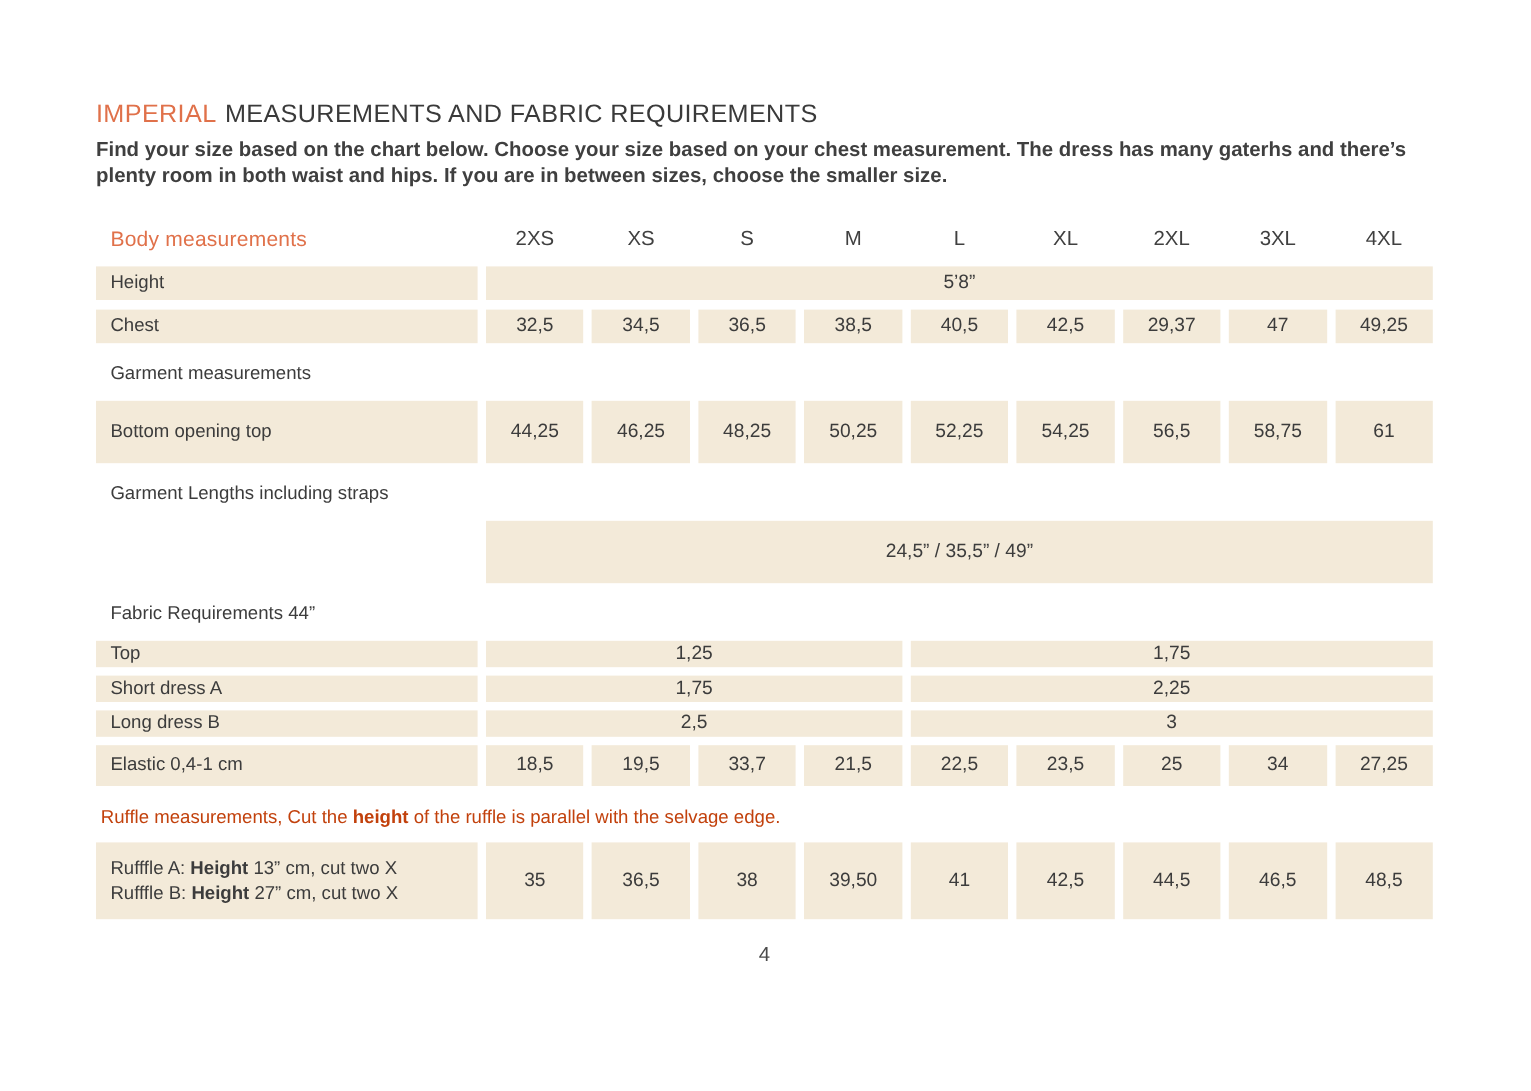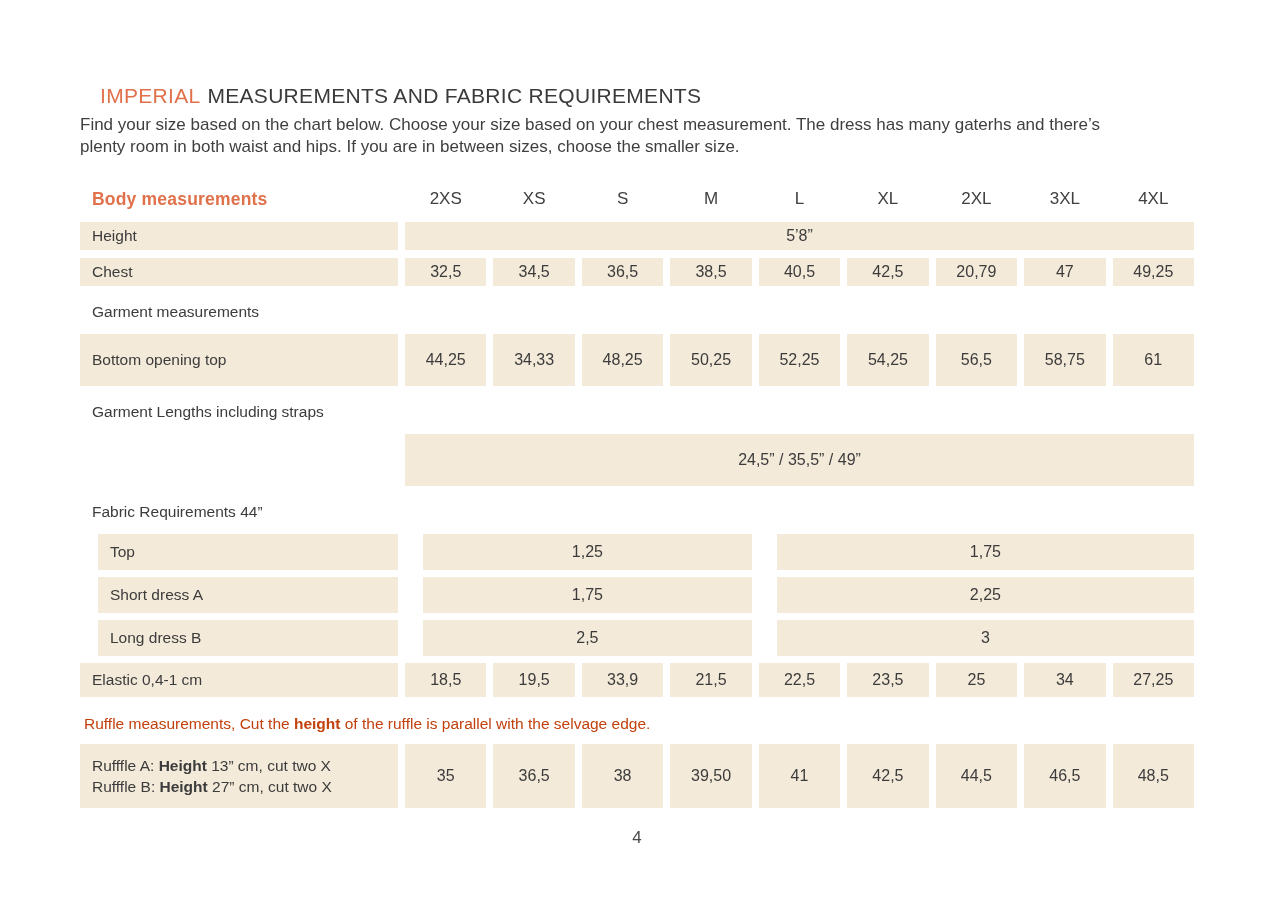--- a/index.html
+++ b/index.html
@@ -6,40 +6,40 @@
   body{
     width:1276px;height:909px;background:#ffffff;overflow:hidden;
     font-family:"Liberation Sans","DejaVu Sans",sans-serif;
     color:#3c3c3c;
     -webkit-font-smoothing:antialiased;
   }
   .page{width:1114px;margin:84px 0 0 80px;}
 
   
   .title{font-size:21px;line-height:24px;letter-spacing:.3px;color:#3a3a3a;}
-  .title .accent{color:#e0714a;margin-right:7px;margin-left:20px;}
-  .intro{margin-top:6px;font-size:17px;line-height:22px;color:#3f3f3f;}
+  .title .accent{color:#e0714a;margin-right:7px;}
+  .intro{margin-top:6px;font-size:17px;line-height:22px;color:#3f3f3f;font-weight:bold;}
 
   
   .row{display:grid;grid-template-columns:318px repeat(9,1fr);gap:7px;margin-bottom:8px;}
   .cell{background:#f3ead9;display:flex;align-items:center;font-size:16px;}
   .cell.label{padding-left:12px;justify-content:flex-start;font-size:15.5px;}
   .cell.val{justify-content:center;}
   .span9{grid-column:2/11;}
   .span4{grid-column:2/6;}
   .span5{grid-column:6/11;}
 
   .hdr{margin-top:30px;margin-bottom:12px;}
   .hdr .cell{background:transparent;height:22px;}
-  .hdr .label{color:#e0714a;font-size:17.5px;font-weight:bold;letter-spacing:.2px;}
+  .hdr .label{color:#e0714a;font-size:17.5px;font-weight:normal;letter-spacing:.2px;}
   .hdr .val{font-size:17px;color:#404040;}
 
   .rh-a .cell{height:28px;}
   .rh-b .cell{height:52px;}
-  .rh-c .cell{height:36px;margin-bottom:-1px;margin-left:18px;}
+  .rh-c .cell{height:22px;margin-bottom:-1px;}
   .rh-d .cell{height:34px;}
   .rh-e .cell{height:64px;}
 
   .section-label{margin:17px 0 14px 12px;font-size:15.5px;line-height:17px;color:#3c3c3c;}
   .note{margin:18px 0 12px 4px;font-size:15.5px;line-height:17px;color:#c2410c;}
   .b{font-weight:bold;}
   .ruffle-label{display:block;line-height:21px;font-size:15.5px;}
 
   .page-number{margin-top:20px;text-align:center;font-size:17px;color:#4a4a4a;}
 </style>
@@ -75,31 +75,31 @@
   </div>
 
   <div class="row rh-a">
     <div class="cell label">Chest</div>
     <div class="cell val">32,5</div>
     <div class="cell val">34,5</div>
     <div class="cell val">36,5</div>
     <div class="cell val">38,5</div>
     <div class="cell val">40,5</div>
     <div class="cell val">42,5</div>
-    <div class="cell val">20,79</div>
+    <div class="cell val">29,37</div>
     <div class="cell val">47</div>
     <div class="cell val">49,25</div>
   </div>
 
   <div class="section-label">Garment measurements</div>
 
   <div class="row rh-b">
     <div class="cell label">Bottom opening top</div>
     <div class="cell val">44,25</div>
-    <div class="cell val">34,33</div>
+    <div class="cell val">46,25</div>
     <div class="cell val">48,25</div>
     <div class="cell val">50,25</div>
     <div class="cell val">52,25</div>
     <div class="cell val">54,25</div>
     <div class="cell val">56,5</div>
     <div class="cell val">58,75</div>
     <div class="cell val">61</div>
   </div>
 
 
@@ -126,21 +126,21 @@
   <div class="row rh-c">
     <div class="cell label">Long dress B</div>
     <div class="cell val span4">2,5</div>
     <div class="cell val span5">3</div>
   </div>
 
   <div class="row rh-d">
     <div class="cell label">Elastic 0,4-1 cm</div>
     <div class="cell val">18,5</div>
     <div class="cell val">19,5</div>
-    <div class="cell val">33,9</div>
+    <div class="cell val">33,7</div>
     <div class="cell val">21,5</div>
     <div class="cell val">22,5</div>
     <div class="cell val">23,5</div>
     <div class="cell val">25</div>
     <div class="cell val">34</div>
     <div class="cell val">27,25</div>
   </div>
 
   <div class="note">
     <span>Ruffle measurements, Cut the </span><span class="b">height</span><span> of the ruffle is parallel with the selvage edge.</span>

